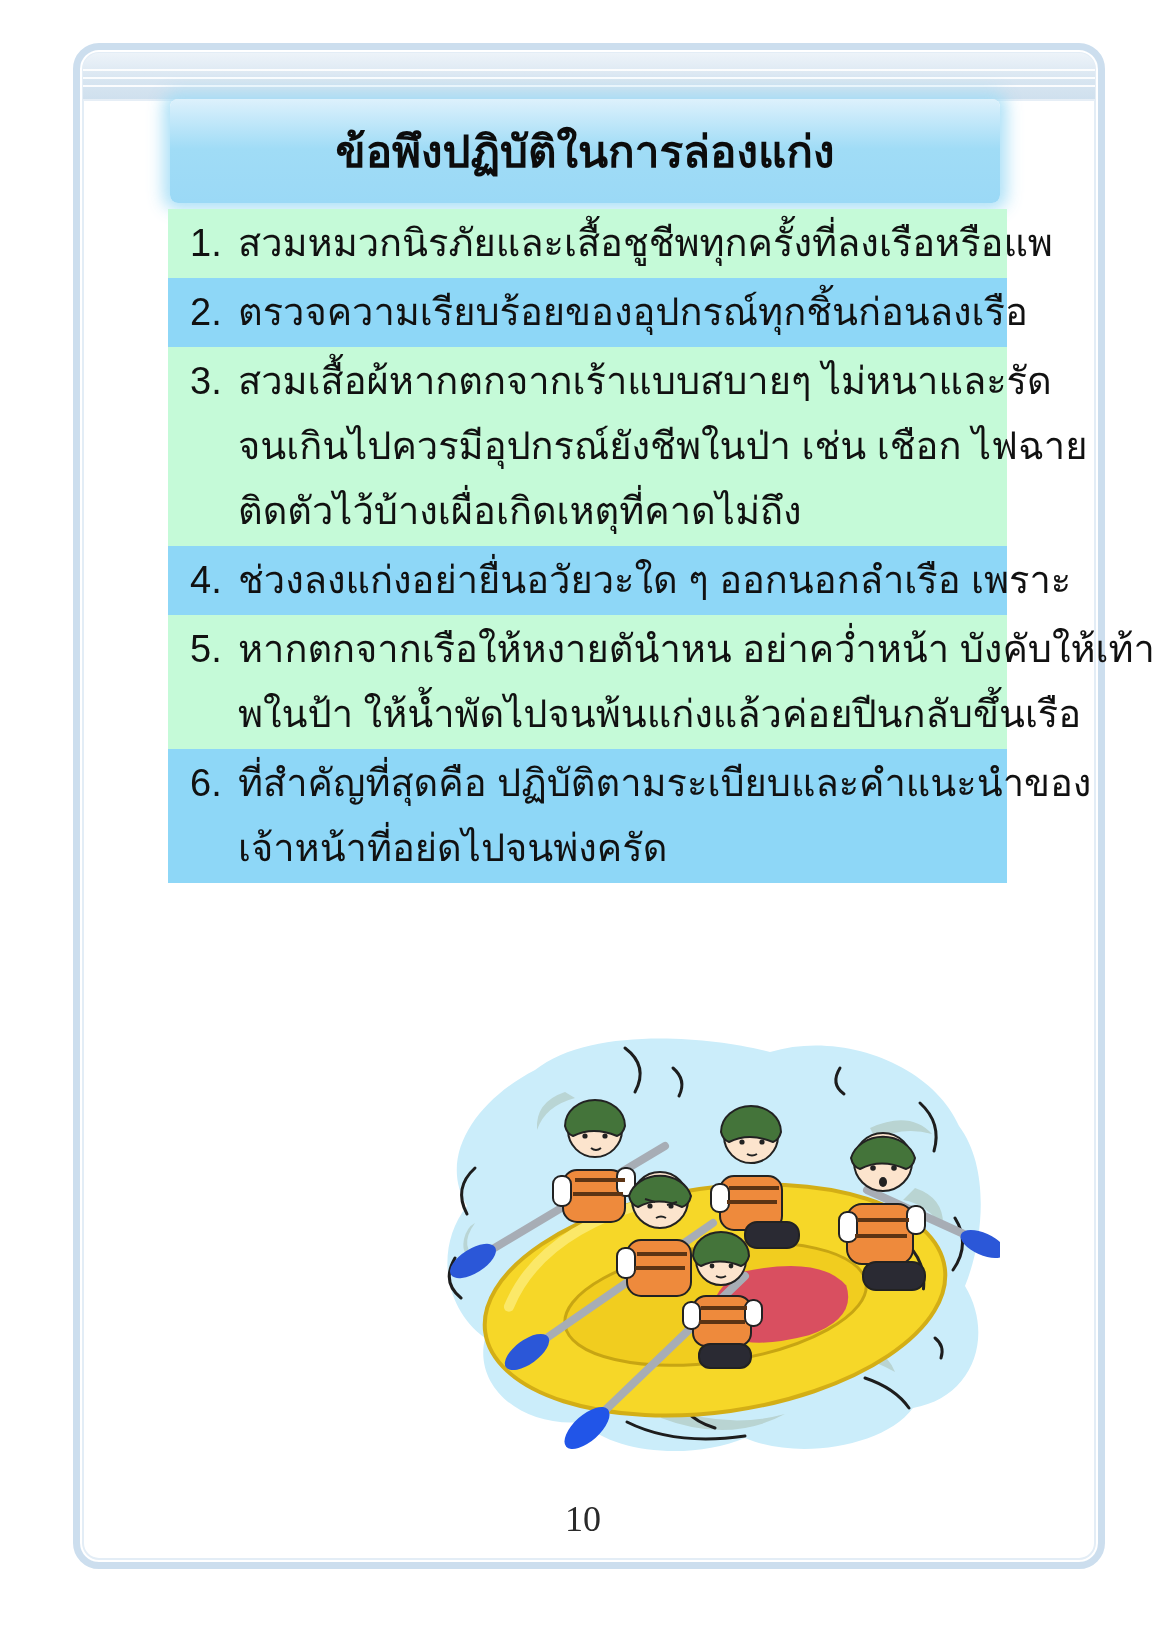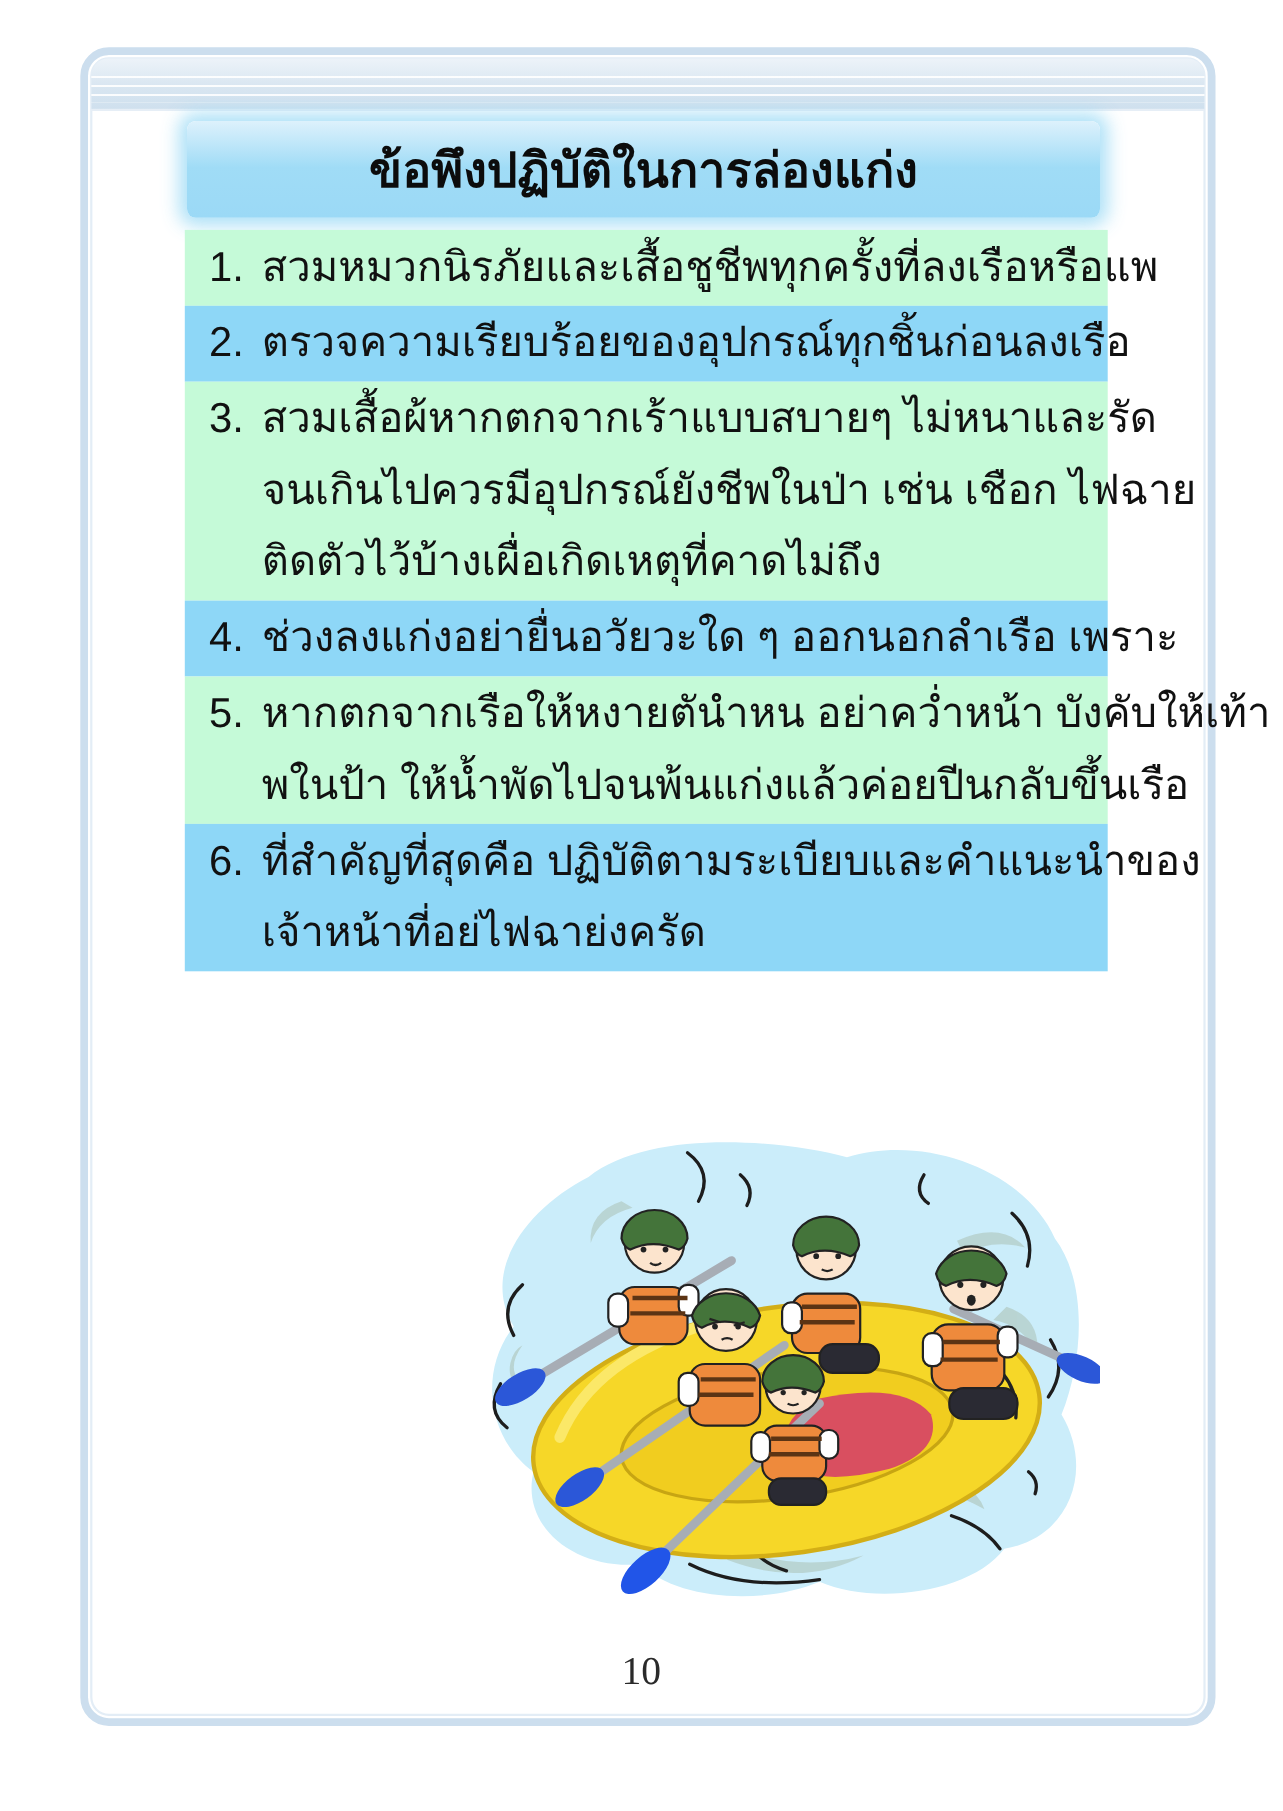--- a/index.html
+++ b/index.html
@@ -20,21 +20,21 @@
     background:linear-gradient(180deg,#edf3f9 0%,var(--band-fill,#d9e6f1) 55%,#cfe0ee 100%);
     border-bottom:2px solid #e6eef6;
   }
   .band-lines{
     position:absolute;left:0;right:0;top:16px;height:24px;
     background:repeating-linear-gradient(180deg,#ffffff 0 2px,rgba(255,255,255,0) 2px 8px);
     opacity:.9;
   }
   
   .title-banner{
-    position:absolute;left:170px;top:110px;width:830px;height:88px;
+    position:absolute;left:170px;top:99px;width:830px;height:104px;
     background:linear-gradient(180deg,#ddf1fc 0%,var(--banner-blue,#a0dcf6) 48%,#9bd9f6 100%);
     border-radius:8px;
     box-shadow:0 0 16px 7px rgba(160,220,246,.85);
     display:flex;align-items:center;justify-content:center;
   }
   .title-banner h1{
     margin:0;font-size:44px;font-weight:bold;color:#0c0c0c;letter-spacing:0;
   }
   
   .list-block{position:absolute;left:168px;top:209px;width:839px;}
@@ -104,21 +104,21 @@
       <div class="txt">
         <div class="line">หากตกจากเรือให้หงายตันำหน อย่าคว่ำหน้า บังคับให้เท้า</div>
         <div class="line">พในป้า ให้น้ำพัดไปจนพ้นแก่งแล้วค่อยปีนกลับขึ้นเรือ</div>
       </div>
     </div>
 
     <div class="item bg-blue">
       <span class="num">6.</span>
       <div class="txt">
         <div class="line">ที่สำคัญที่สุดคือ ปฏิบัติตามระเบียบและคำแนะนำของ</div>
-        <div class="line">เจ้าหน้าที่อย่ไฟฉาย่งครัด</div>
+        <div class="line">เจ้าหน้าที่อย่ดไปจนพ่งครัด</div>
       </div>
     </div>
 
   </div>
 
   <svg class="illus" viewBox="0 0 585 452" aria-hidden="true">
 
     <path d="M120 62 C175 18 295 28 355 44 C428 22 518 58 544 118 C574 158 570 228 550 278
          C580 328 558 390 498 400 C468 440 380 452 330 430 C278 452 198 446 168 414
          C108 420 58 380 70 330 C28 300 20 238 52 198 C22 148 62 92 120 62 Z" fill="#cbedfa"></path>

